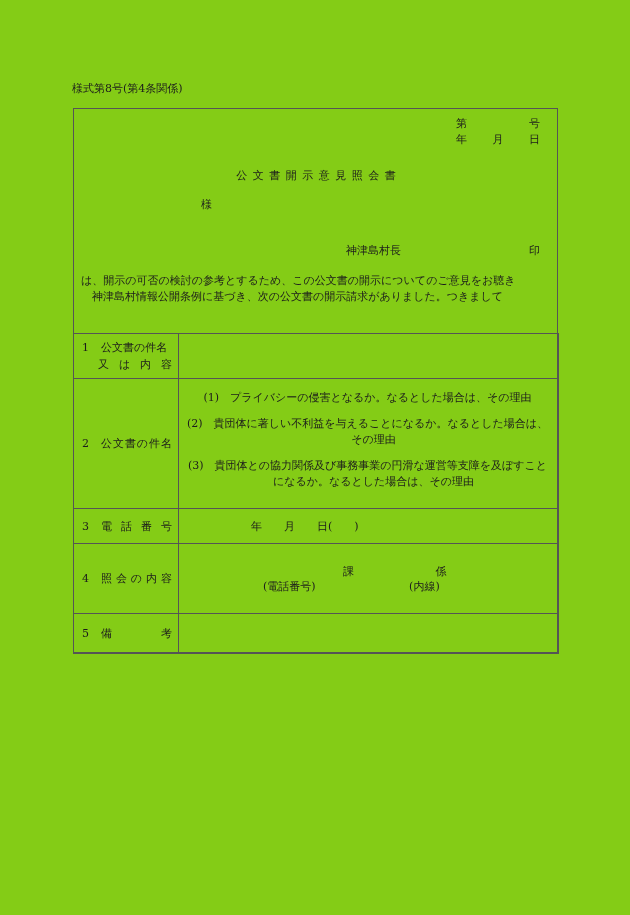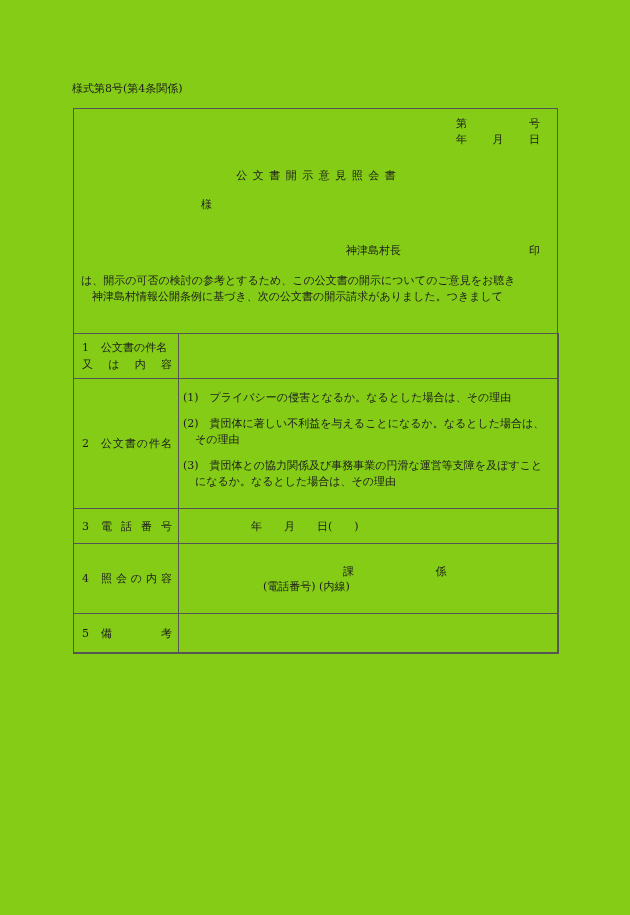--- a/index.html
+++ b/index.html
@@ -25,30 +25,30 @@
   }
   .form-table td { border:1px solid #555; vertical-align:middle; padding:0; }
   .col-label { width:105px; }
   .r1 { height:45px; } .r2 { height:130px; } .r3 { height:35px; }
   .r4 { height:70px; } .r5 { height:40px; }
   td.lbl { padding:0 6px 0 8px; line-height:17px; }
   .lbl-row { display:flex; }
   .no { flex:0 0 19px; width:19px; }
   .jl { flex:1; text-align:justify; text-align-last:justify; }
   .pl { flex:1; }
-  .lbl-l2 { margin-left:0; text-align:justify; text-align-last:justify; }
+  .lbl-l2 { margin-left:16px; text-align:justify; text-align-last:justify; }
   td.ct-top { vertical-align:top; }
-  .inq { padding:11px 6px 0 4px; }
+  .inq { padding:11px 6px 0 4px;text-align:center; }
   .inq-item { padding-left:12px; text-indent:-12px; line-height:16px; margin-bottom:10px; }
   .deadline { padding-left:72px; }
   .staff { display:flex; flex-direction:column; justify-content:center; height:100%; }
   .staff-l1 { margin-left:164px; }
   .staff-l1 .kakari { margin-left:78px; }
   .staff-l2 { margin-left:84px; }
-  .staff-l2 .ext { }
+  .staff-l2 .ext { margin-left:90px; }
 </style>
 </head>
 <body>
 
 <div class="page">
 
   <div class="form-label">様式第8号(第4条関係)</div>
 
   <div class="doc-box">
 

